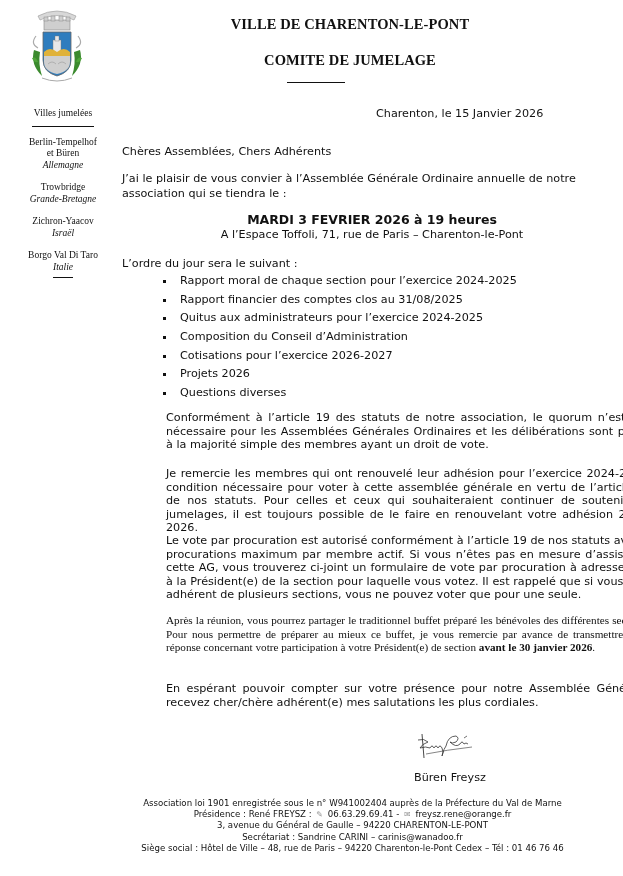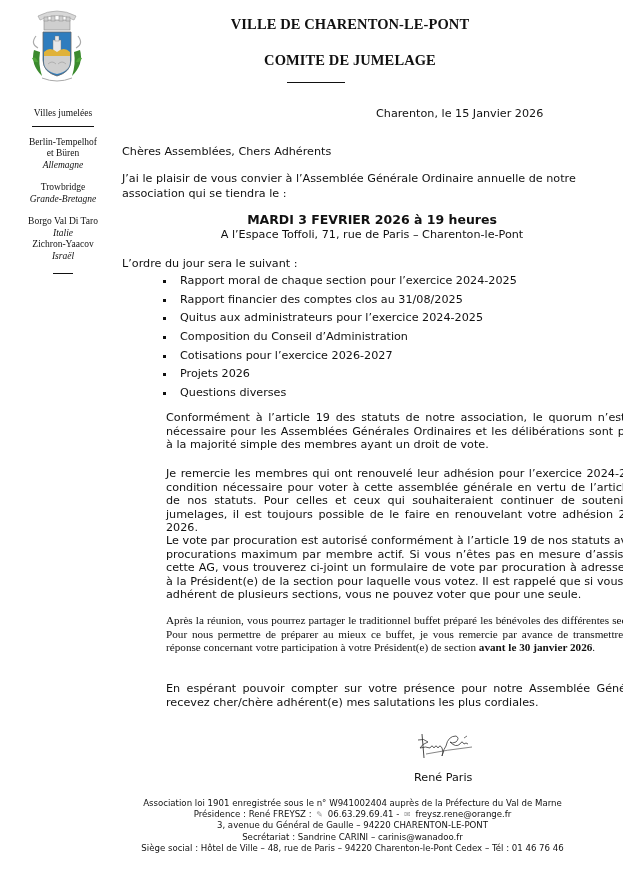--- a/index.html
+++ b/index.html
@@ -100,27 +100,27 @@
 
   <div class="city">
     <div>Berlin-Tempelhof</div>
     <div>et Büren</div>
     <div class="country">Allemagne</div>
   </div>
   <div class="city">
     <div>Trowbridge</div>
     <div class="country">Grande-Bretagne</div>
   </div>
+  <div class="city">
+    <div>Zichron-Yaacov</div>
+    <div class="country">Israël</div>
+  </div>
   <div class="city" style="margin-bottom:0">
     <div>Borgo Val Di Taro</div>
     <div class="country">Italie</div>
-  </div>
-  <div class="city">
-    <div>Zichron-Yaacov</div>
-    <div class="country">Israël</div>
   </div>
   <div class="rule-short"></div>
 </div>
 
 <div class="txt date sans">Charenton, le 15 Janvier 2026</div>
 <div class="txt greet sans">Chères Assemblées, Chers Adhérents</div>
 <div class="txt p-invite sans">J’ai le plaisir de vous convier à l’Assemblée Générale Ordinaire annuelle de  notre association qui se tiendra le :</div>
 
 <div class="event sans">
   <div class="when">MARDI 3 FEVRIER 2026 à 19 heures</div>
@@ -147,21 +147,21 @@
 <div class="signature">
   <svg width="60" height="30" viewBox="0 0 60 30">
     <path d="M6 4 L8 28" stroke="#333" stroke-width="0.9" fill="none"></path>
     <path d="M2 10 Q8 8 12 12 Q6 14 4 18 Q10 16 14 18" stroke="#333" stroke-width="0.8" fill="none"></path>
     <path d="M14 18 Q16 14 18 18 Q20 14 22 18 Q24 14 26 18 Q28 22 26 26 Q28 18 30 16" stroke="#333" stroke-width="0.8" fill="none"></path>
     <path d="M30 16 Q32 6 40 6 Q44 8 40 12 Q36 14 34 12 Q40 18 44 14 Q46 10 48 14 Q50 12 52 14" stroke="#333" stroke-width="0.8" fill="none"></path>
     <path d="M48 8 L51 6" stroke="#333" stroke-width="0.7" fill="none"></path>
     <path d="M10 24 Q30 20 56 17" stroke="#333" stroke-width="0.6" fill="none"></path>
   </svg>
 </div>
-<div class="signer sans">René Paris</div>
+<div class="signer sans">Büren Freysz</div>
 
 <div class="footer sans">
   <div class="line">Association loi 1901 enregistrée sous le n° W941002404 auprès de la Préfecture du Val de Marne</div>
   <div class="line"><span>Présidence : René FREYSZ : </span><span class="ico">✎</span><span> 06.63.29.69.41 - </span><span class="ico">✉</span><span> freysz.rene@orange.fr</span></div>
   <div class="line">3, avenue du Général de Gaulle – 94220 CHARENTON-LE-PONT</div>
   <div class="line">Secrétariat : Sandrine CARINI – carinis@wanadoo.fr</div>
   <div class="line">Siège social : Hôtel de Ville – 48, rue de Paris – 94220 Charenton-le-Pont Cedex – Tél : 01 46 76 46</div>
 </div>
 
 </body></html>

